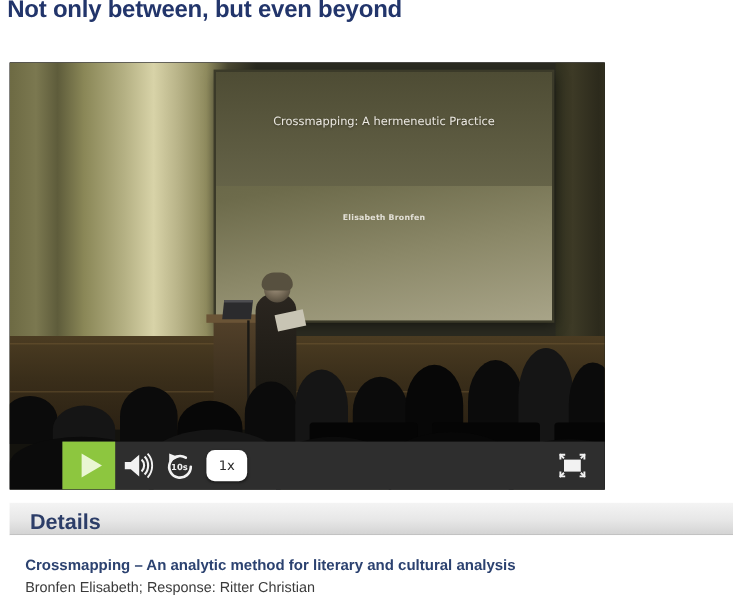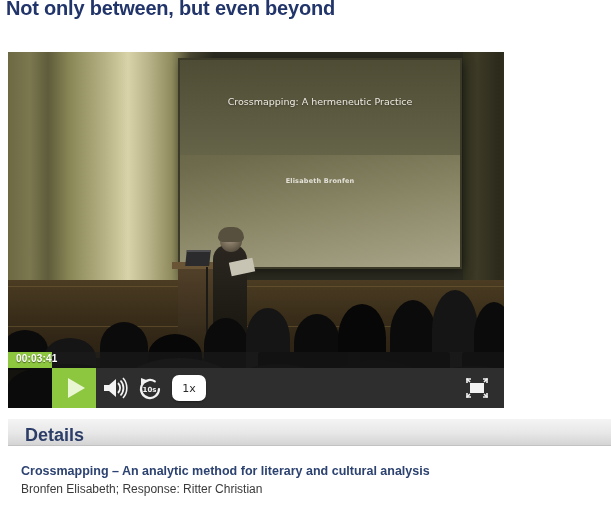--- a/index.html
+++ b/index.html
@@ -349,24 +349,20 @@
     <div class="chairback" style="left:352px; top:300px; width:90px; height:20px;"></div>
     <div class="chairback" style="left:454px; top:300px; width:90px; height:20px;"></div>
     <div class="aud" style="left:0px;   top:312px; width:120px; height:46px;"></div>
     <div class="aud b" style="left:116px; top:306px; width:110px; height:52px;"></div>
     <div class="aud" style="left:222px; top:312px; width:96px;  height:46px;"></div>
     <div class="aud c" style="left:316px; top:308px; width:104px; height:50px;"></div>
     <div class="aud" style="left:416px; top:314px; width:100px; height:44px;"></div>
     <div class="aud b" style="left:506px; top:304px; width:110px; height:54px;"></div>
   </div>
 
-  <div class="progress-wrap">
-    <div class="progress-fill"></div>
-    <div class="progress-time">00:03:41</div>
-  </div>
 
   <div class="controls">
 
     <div class="btn-play">
       <div class="tri"></div>
     </div>
 
     <div class="ctrl ctrl-vol">
       <svg width="26" height="22" viewBox="0 0 26 22">
         <path d="M2 8 h5 L14 2 v18 L7 14 H2 Z" fill="#f2f2f2"></path>

